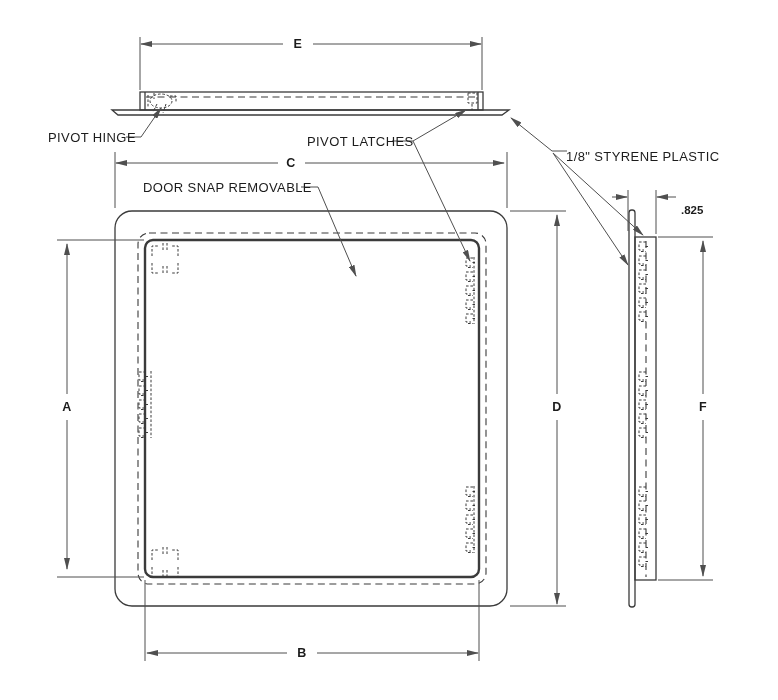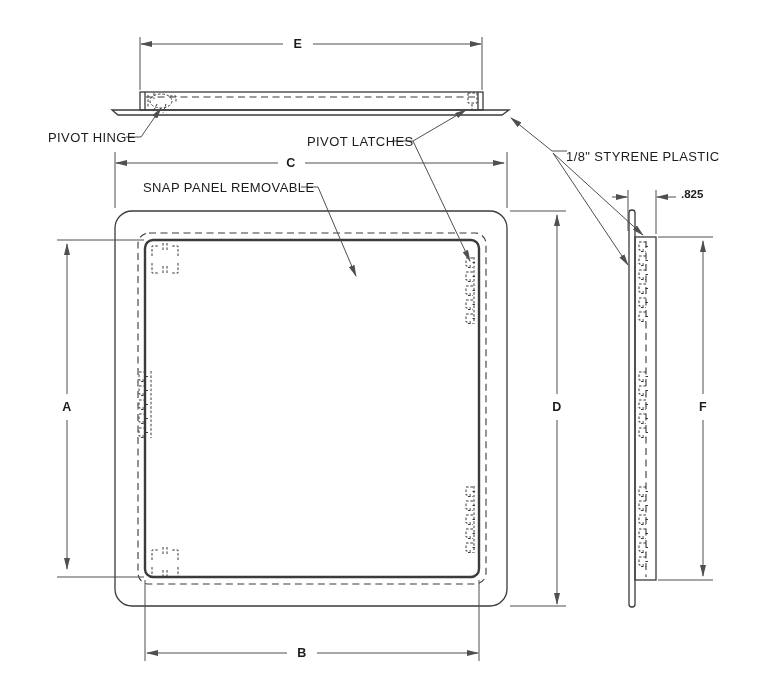--- a/index.html
+++ b/index.html
@@ -10,21 +10,21 @@
   }
   html,body{margin:0;padding:0;background:var(--background);}
   .stage{position:relative;width:778px;height:700px;background:var(--background);
          font-family:"Liberation Sans",sans-serif;overflow:hidden;}
   .stage svg{position:absolute;left:0;top:0;}
   .lbl{position:absolute;color:var(--text);font-size:13px;letter-spacing:.4px;
        white-space:nowrap;transform:translateY(-50%);}
   .dim{position:absolute;color:var(--text);font-size:12.5px;font-weight:700;
        letter-spacing:.5px;transform:translate(-50%,-50%);white-space:nowrap;}
   .thick{position:absolute;color:var(--text);font-size:11.5px;font-weight:700;
-       white-space:nowrap;transform:translateY(-50%);}
+       white-space:nowrap;transform:translateY(-50%);margin-top:16px;}
   .ol{fill:none;stroke:var(--object-line);stroke-width:1.3px;}
   .ol2{fill:none;stroke:var(--object-line);stroke-width:2.4px;}
   .dl{fill:none;stroke:var(--dimension-line);stroke-width:1px;}
   .hid{fill:none;stroke:var(--object-line);stroke-width:1.1px;stroke-dasharray:7 4.5;}
   .hw{fill:none;stroke:var(--object-line);stroke-width:1px;stroke-dasharray:2.6 1.8;}
 </style>
 </head>
 <body>
 
 <div class="stage">
@@ -195,16 +195,16 @@
   <span class="dim" style="left:291px;top:163px">C</span>
   <span class="dim" style="left:67px;top:407px">A</span>
   <span class="dim" style="left:302px;top:653px">B</span>
   <span class="dim" style="left:557px;top:407px">D</span>
   <span class="dim" style="left:703px;top:407px">F</span>
 
   <span class="thick" style="left:681px;top:194px">.825</span>
 
   <span class="lbl" style="left:48px;top:137px">PIVOT HINGE</span>
   <span class="lbl" style="left:307px;top:141px">PIVOT LATCHES</span>
-  <span class="lbl" style="left:143px;top:187px">SNAP PANEL REMOVABLE</span>
+  <span class="lbl" style="left:143px;top:187px">DOOR SNAP REMOVABLE</span>
   <span class="lbl" style="left:566px;top:156px">1/8" STYRENE PLASTIC</span>
 
 </div>
 
 </body></html>

